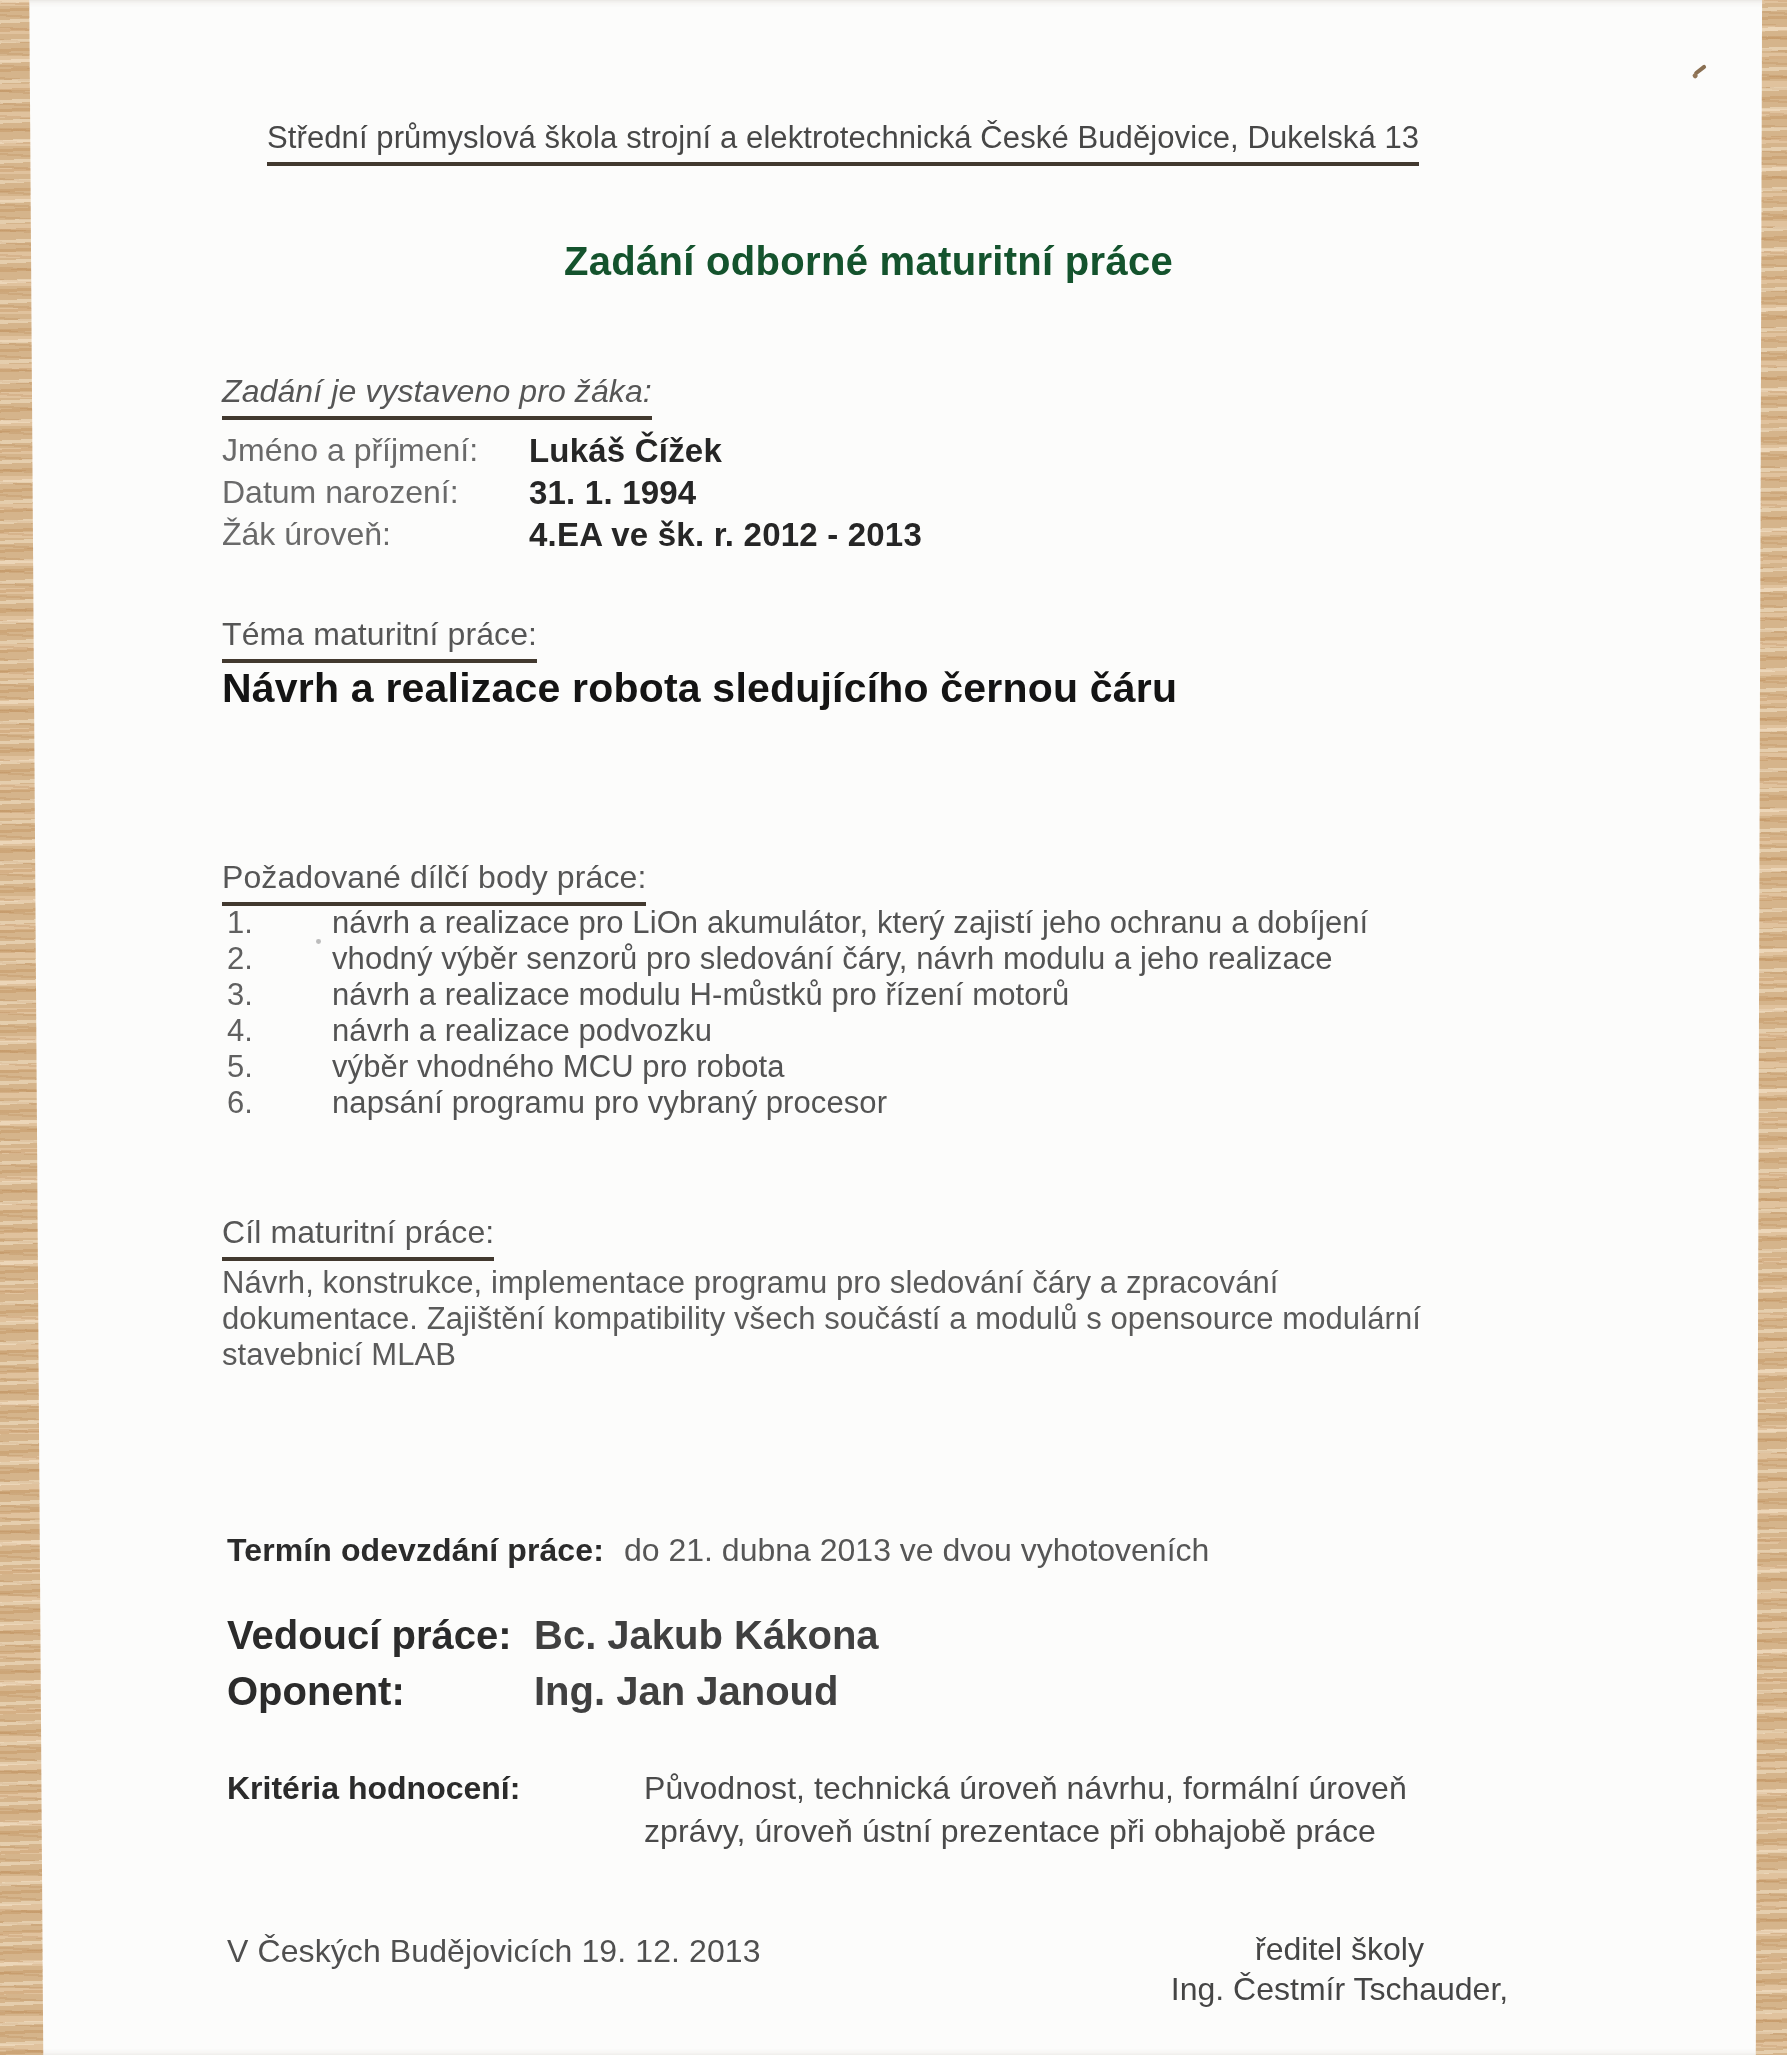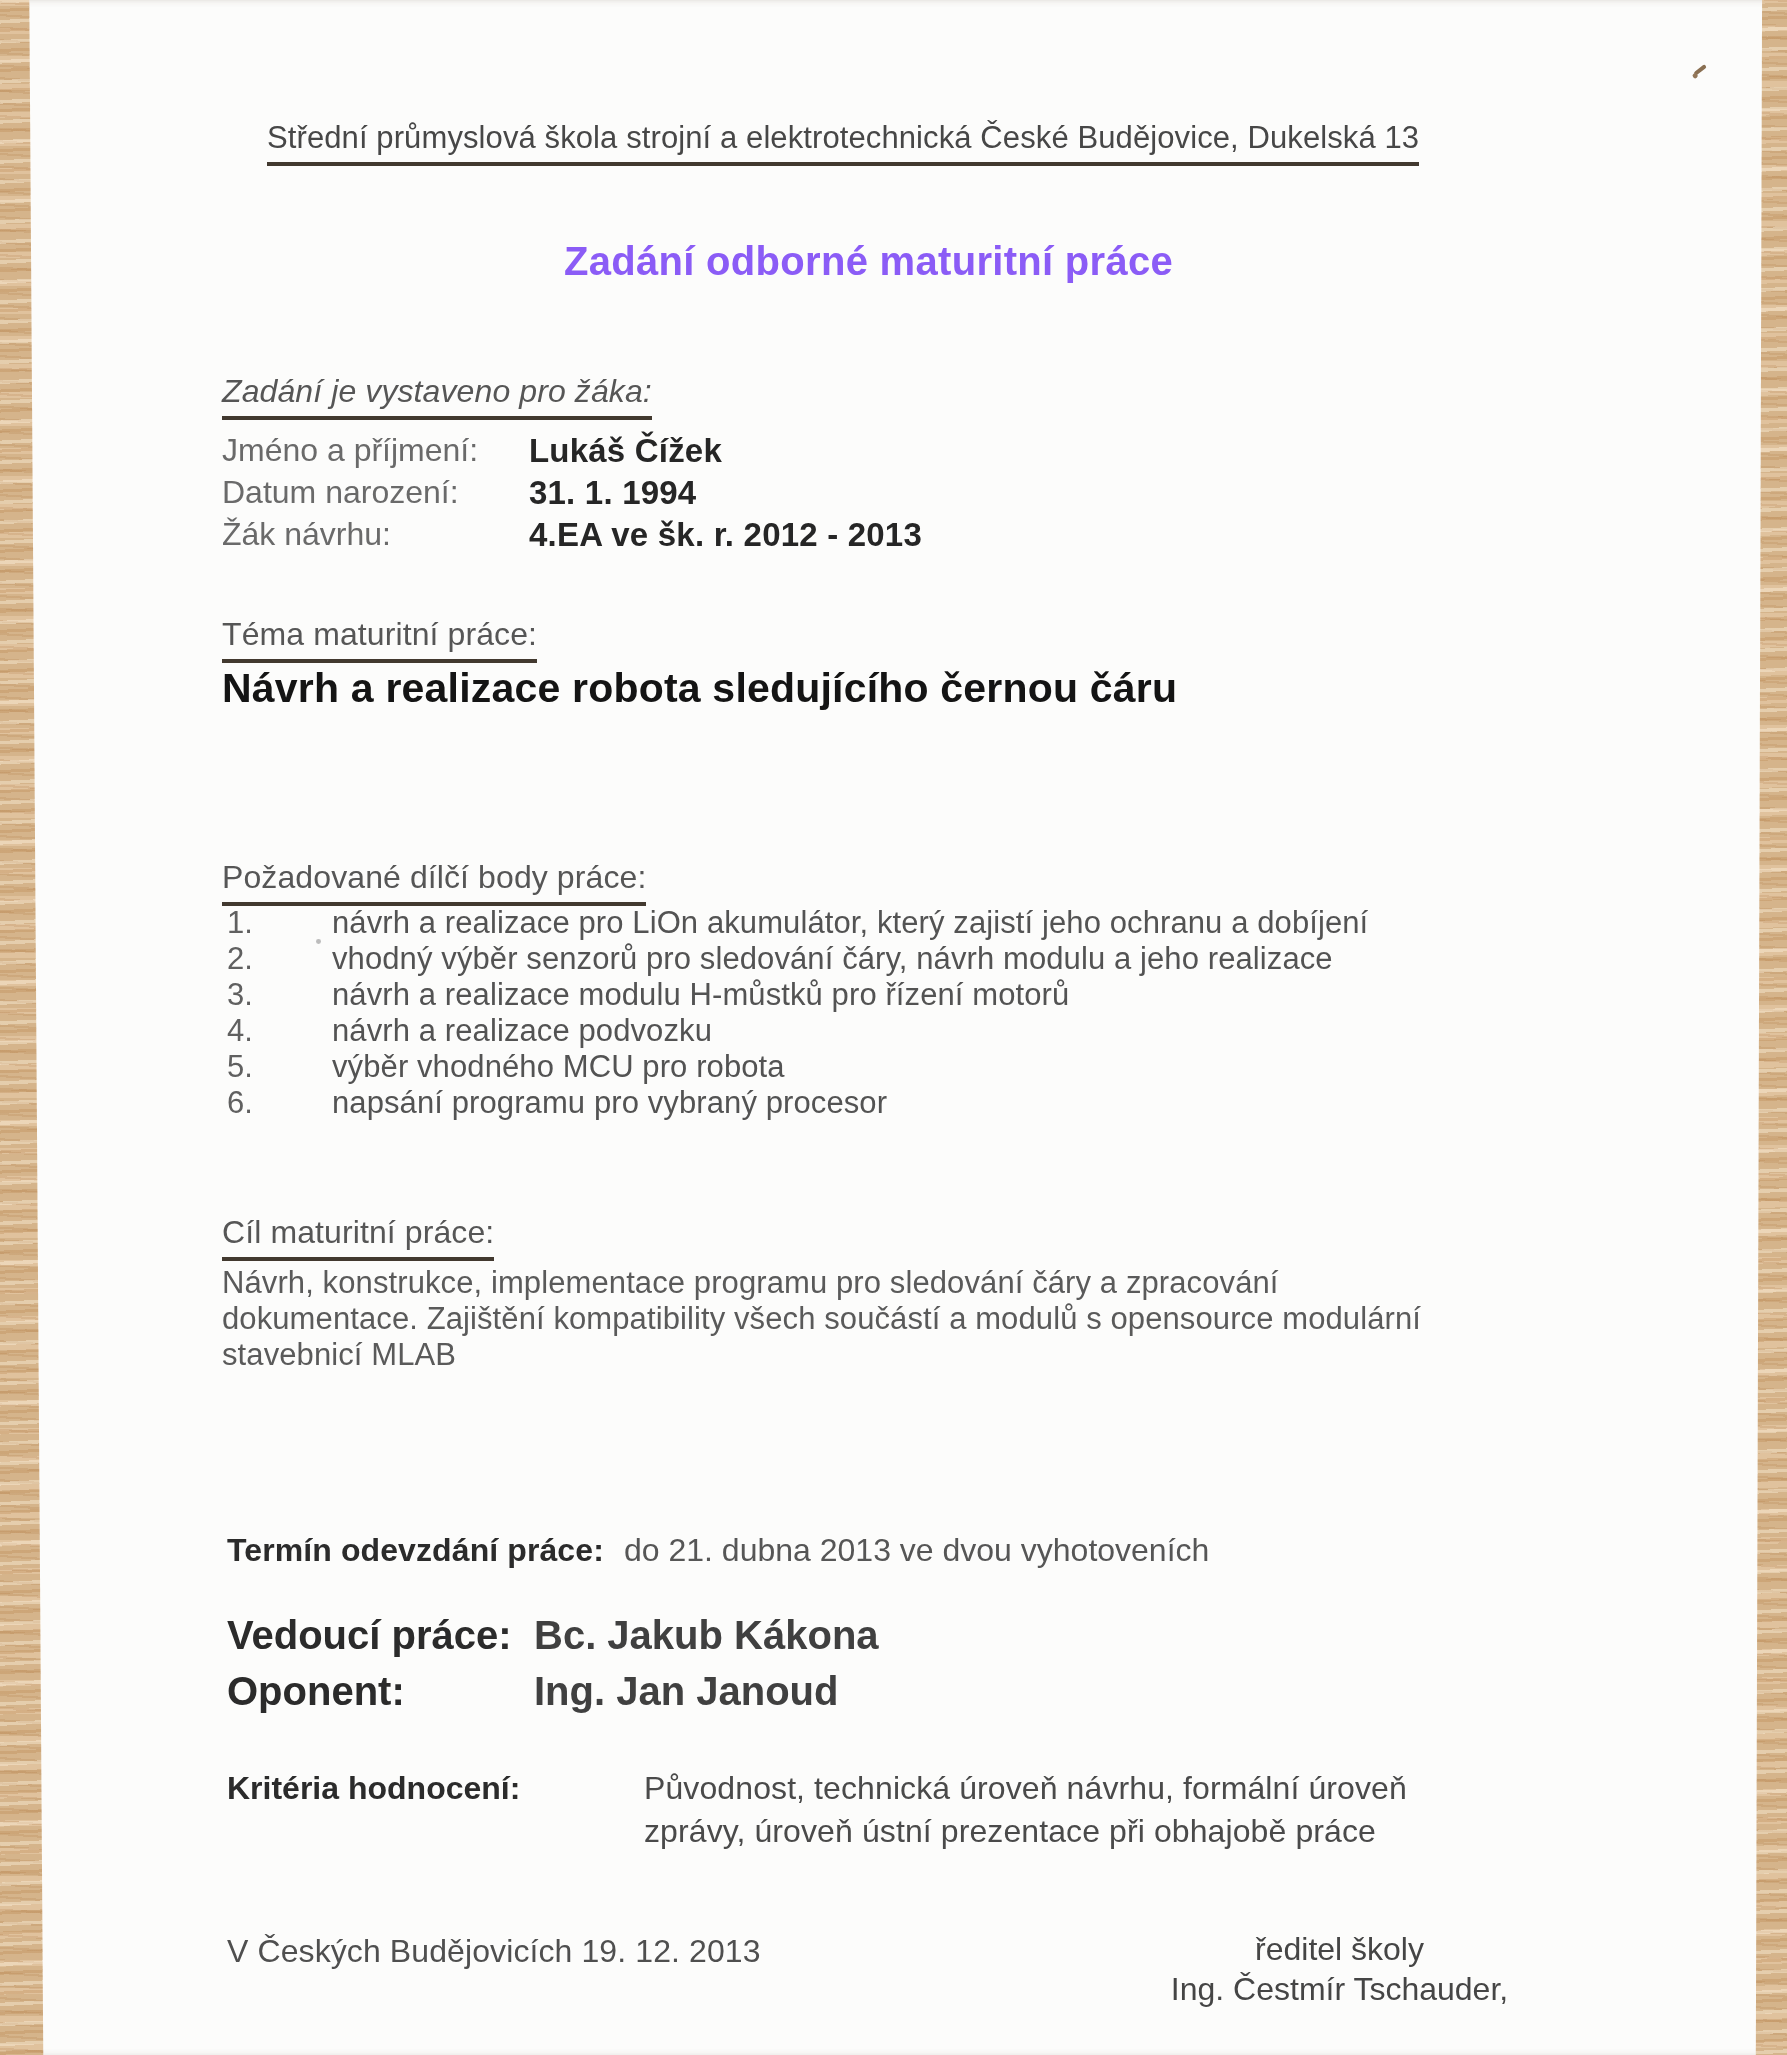--- a/index.html
+++ b/index.html
@@ -37,21 +37,21 @@
     border-bottom: 4.2px solid #42392f;
   }
   .school-header {
     position: absolute; left: 267px; top: 120px;
     font-size: 31px; letter-spacing: 0.1px;
     color: #474747;
   }
   .doc-title {
     position: absolute; left: 564px; top: 239px; margin: 0;
     font-size: 40px; font-weight: bold; letter-spacing: 0.3px;
-    color: #8b5cf6;
+    color: #14532d;
   }
   .sec-heading {
     position: absolute;
     font-size: 32px; color: #565656; letter-spacing: 0.1px;
   }
   .h-student { left: 222px; top: 373px; font-style: italic; }
   .h-theme   { left: 222px; top: 616px; }
   .h-req     { left: 222px; top: 859px; }
   .h-goal    { left: 222px; top: 1214px; }
 
@@ -137,21 +137,21 @@
     <div class="info-rows">
       <div class="info-row">
         <span class="info-label">Jméno a příjmení:</span>
         <span class="info-value">Lukáš Čížek</span>
       </div>
       <div class="info-row">
         <span class="info-label">Datum narození:</span>
         <span class="info-value">31. 1. 1994</span>
       </div>
       <div class="info-row">
-        <span class="info-label">Žák návrhu:</span>
+        <span class="info-label">Žák úroveň:</span>
         <span class="info-value">4.EA ve šk. r. 2012 - 2013</span>
       </div>
     </div>
 
     <div class="sec-heading h-theme">
       <span class="underlined">Téma maturitní práce:</span>
     </div>
 
     <h2 class="theme-title">Návrh a realizace robota sledujícího černou čáru</h2>
 

